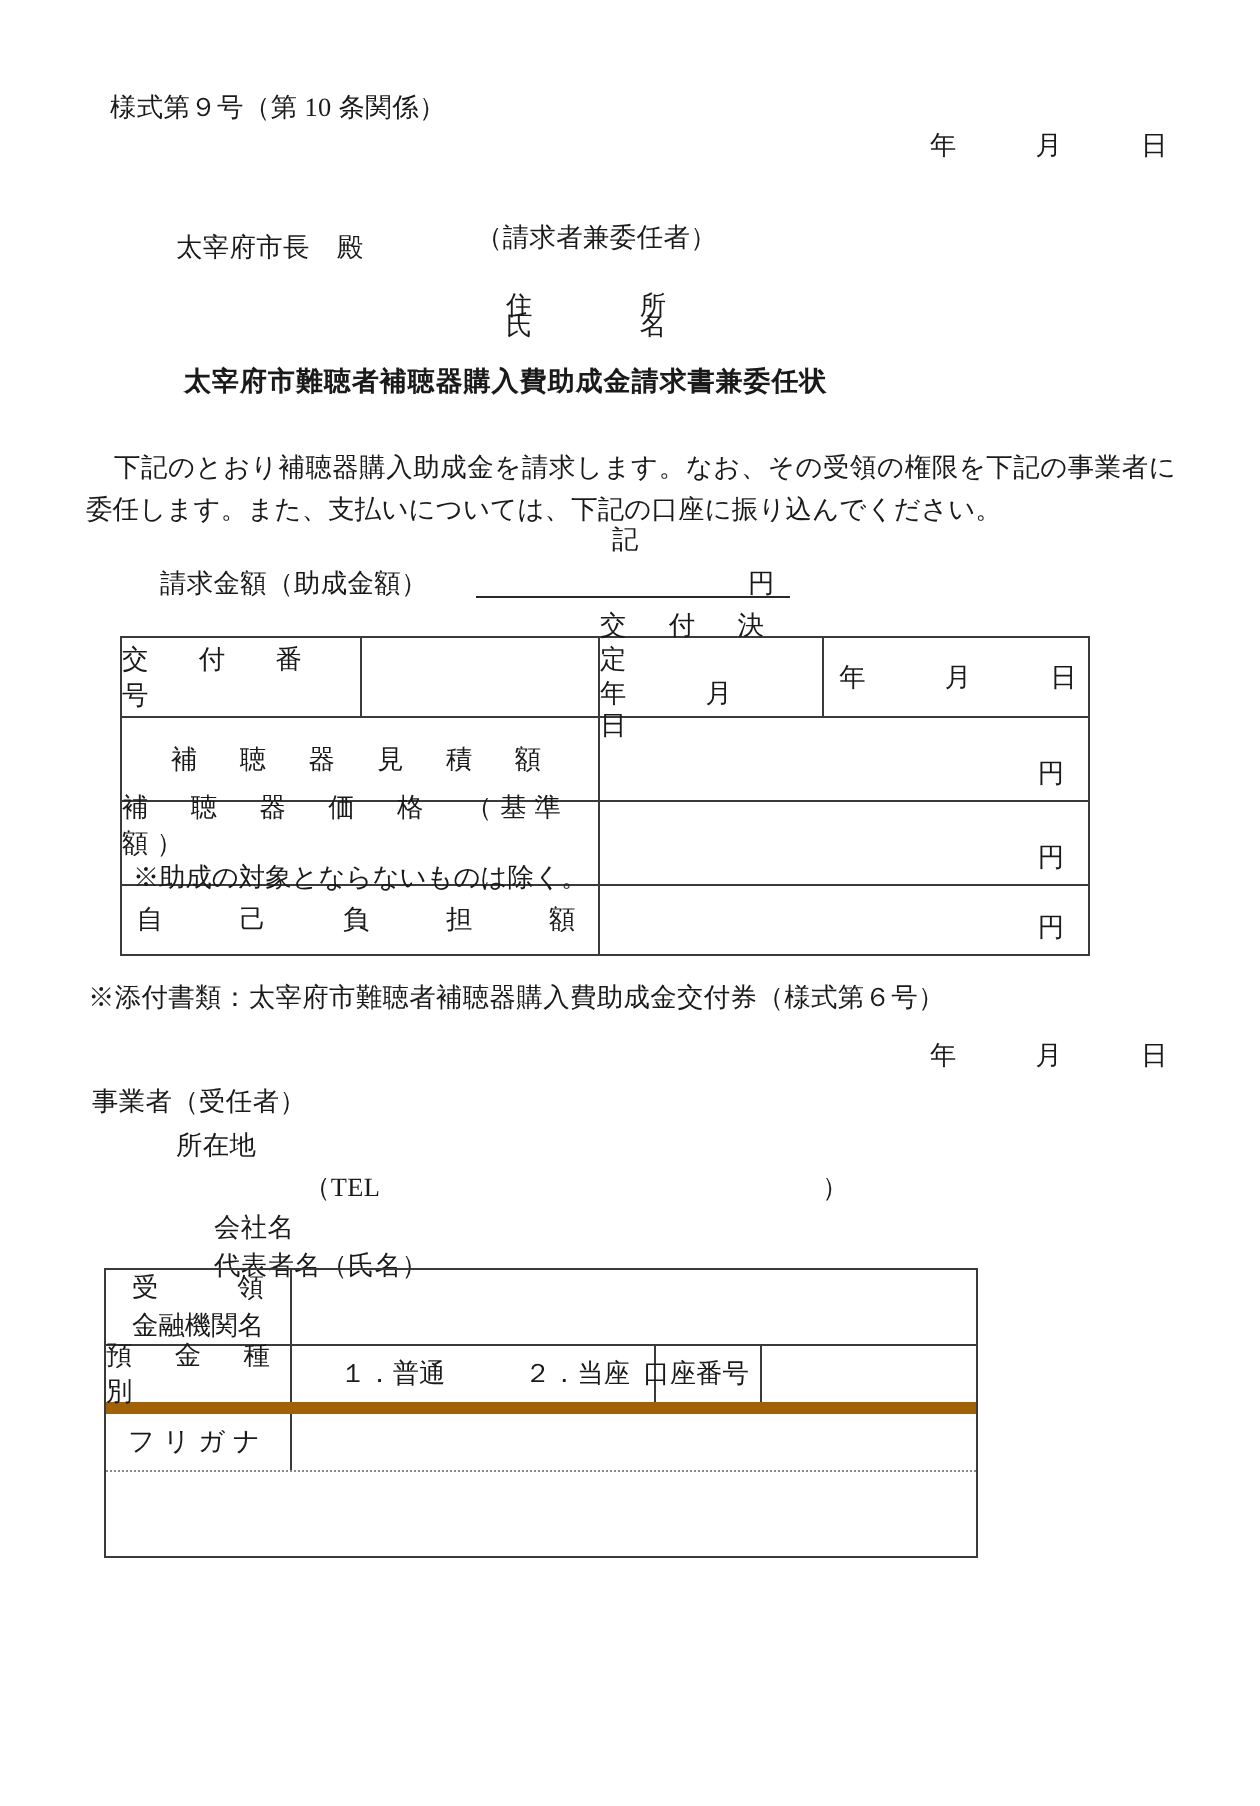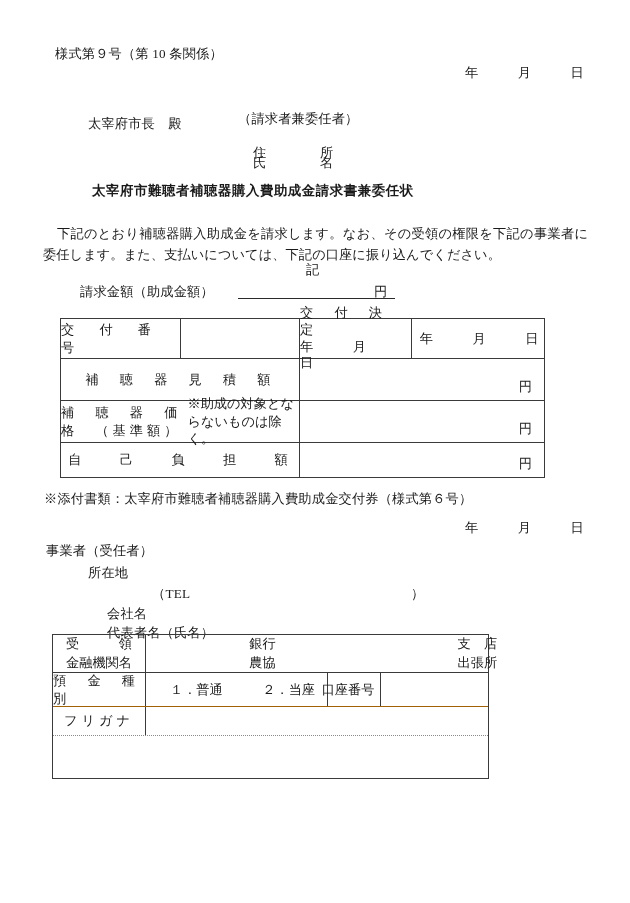--- a/index.html
+++ b/index.html
@@ -95,21 +95,21 @@
   #gt-r1c4 { left: 351px; width: 134px; }
 
   
   .gt-label { left: 0; width: 239px; }
   .gt-value { left: 239px; width: 246px; }
   .gt-value .yen {
     position: absolute;
     right: 14px;
     bottom: 4px;
   }
-  #gt-r3c1 { flex-direction: row; line-height: 1.34; }
+  #gt-r3c1 { flex-direction: column; line-height: 1.34; }
   .sp2 { letter-spacing: 6px; }
   .sp3 { letter-spacing: 4px; }
 
   
   #attach-note { left: 44px;  top: 492px; }
   #date-mid    { left: 465px; top: 521px; letter-spacing: 0; }
   #operator-hdr{ left: 46px;  top: 544px; }
   #loc-label   { left: 88px;  top: 566px; }
   #tel-open    { left: 152px; top: 587px; }
   #tel-close   { left: 411px; top: 587px; }
@@ -122,21 +122,21 @@
     left: 52px; top: 634px;
     width: 437px; height: 145px;
     border: 1px solid #3a3a3a;
     box-sizing: border-box;
   }
   .bk-row {
     position: absolute; left: 0; right: 0;
     box-sizing: border-box;
   }
   #bk-r1 { top: 0;   height: 38px; border-bottom: 1px solid #3a3a3a; }
-  #bk-r2 { top: 38px;height: 34px; border-bottom: 1px solid #a16207; }
+  #bk-r2 { top: 38px;height: 34px; border-bottom: 6px solid #a16207; }
   #bk-r3 { top: 72px;height: 29px; border-bottom: 1px dotted #8a8a8a; }
   #bk-r4 { top: 101px;height: 42px; }
 
   .bk-cell {
     position: absolute; top: 0; bottom: 0;
     box-sizing: border-box;
     display: flex;
     align-items: center;
     justify-content: center;
     font-size: 13.2px;
@@ -235,32 +235,20 @@
   <div class="t" id="company-lbl">会社名</div>
   <div class="t" id="rep-lbl">代表者名（氏名）</div>
 
   <div id="bank-table">
 
     <div class="bk-row" id="bk-r1">
       <div class="bk-cell vline bk-head" id="bk-r1c1">
         <span>受　　　領</span>
         <span>金融機関名</span>
       </div>
-      <div class="bk-cell" id="bk-r1c2">
-        <div class="bank-grid">
-          <div class="bank-col left-pad">
-            <span>銀行</span>
-            <span>農協</span>
-          </div>
-          <div class="bank-col">
-            <span>支　店</span>
-            <span>出張所</span>
-          </div>
-        </div>
-      </div>
     </div>
 
     <div class="bk-row" id="bk-r2">
       <div class="bk-cell vline bk-head sp3">預　金　種　別</div>
       <div class="bk-cell vline" id="bk-r2c2">１．普通　　　２．当座</div>
       <div class="bk-cell vline" id="bk-r2c3">口座番号</div>
       <div class="bk-cell" id="bk-r2c4"></div>
     </div>
 
     <div class="bk-row" id="bk-r3">

